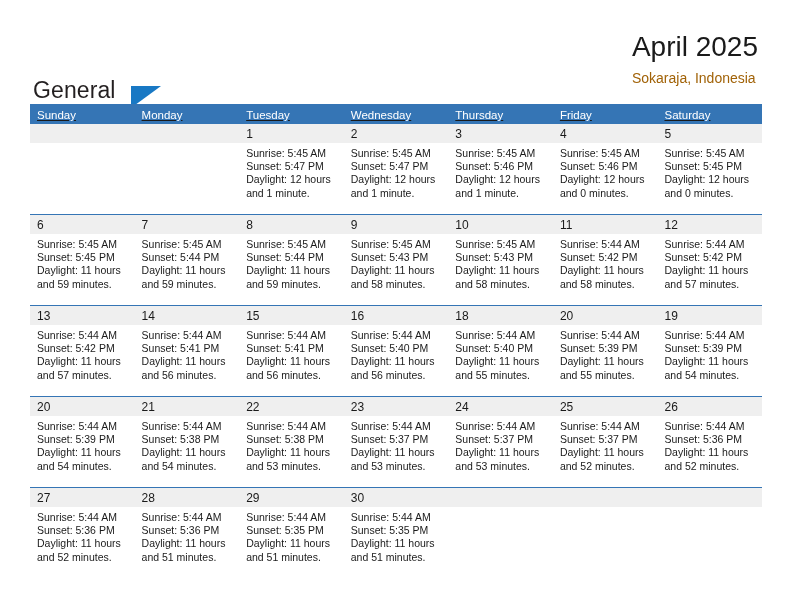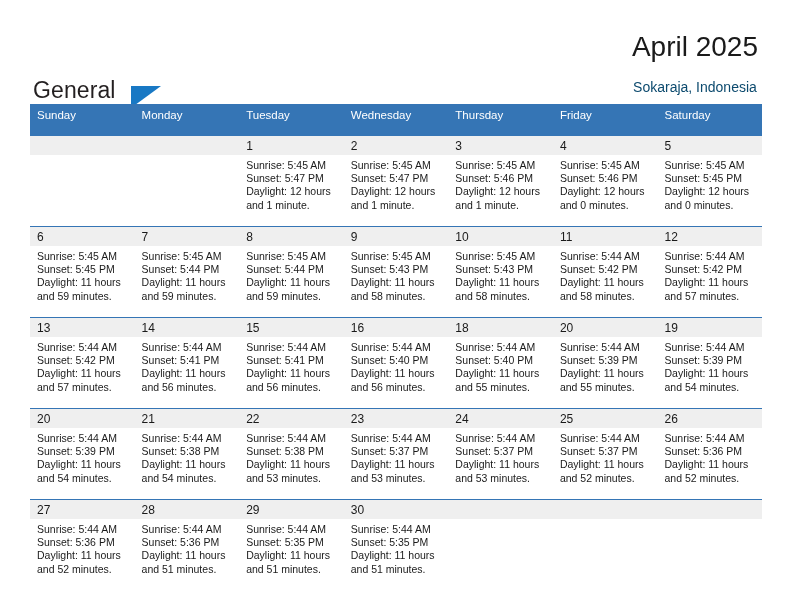--- a/index.html
+++ b/index.html
@@ -64,49 +64,50 @@
     font-size: 30px;
     letter-spacing: 0.1px;
     color: #1878c4;
     line-height: 26px;
   }
 
   .title-block {
     position: absolute;
     right: 34px;
     top: 30px;
-    text-align: center;
+    text-align: left;
   }
   .cal-title {
     font-size: 28px;
     font-weight: normal;
     color: #1a1a1a;
     line-height: 34px;
     white-space: nowrap;
   }
   .cal-subtitle {
-    margin-top: 14px;
+    margin-top: 5px;
     font-size: 14px;
-    color: #0c4a6e;
+    color: #a16207;
     line-height: 18px;
     white-space: nowrap;
   }
 
   
   .calendar {
     position: absolute;
     left: 30px;
     top: 104px;
     width: 732px;
   }
 
   .dow-row {
     display: flex;
     background: #3575b5;
-    height: 32px;
+    height: 20px;
+    text-decoration: underline;
   }
   .dow-cell {
     flex: 1 1 0;
     color: #ffffff;
     font-size: 11.5px;
     line-height: 22px;
     padding-left: 7px;
     box-sizing: border-box;
     white-space: nowrap;
   }

